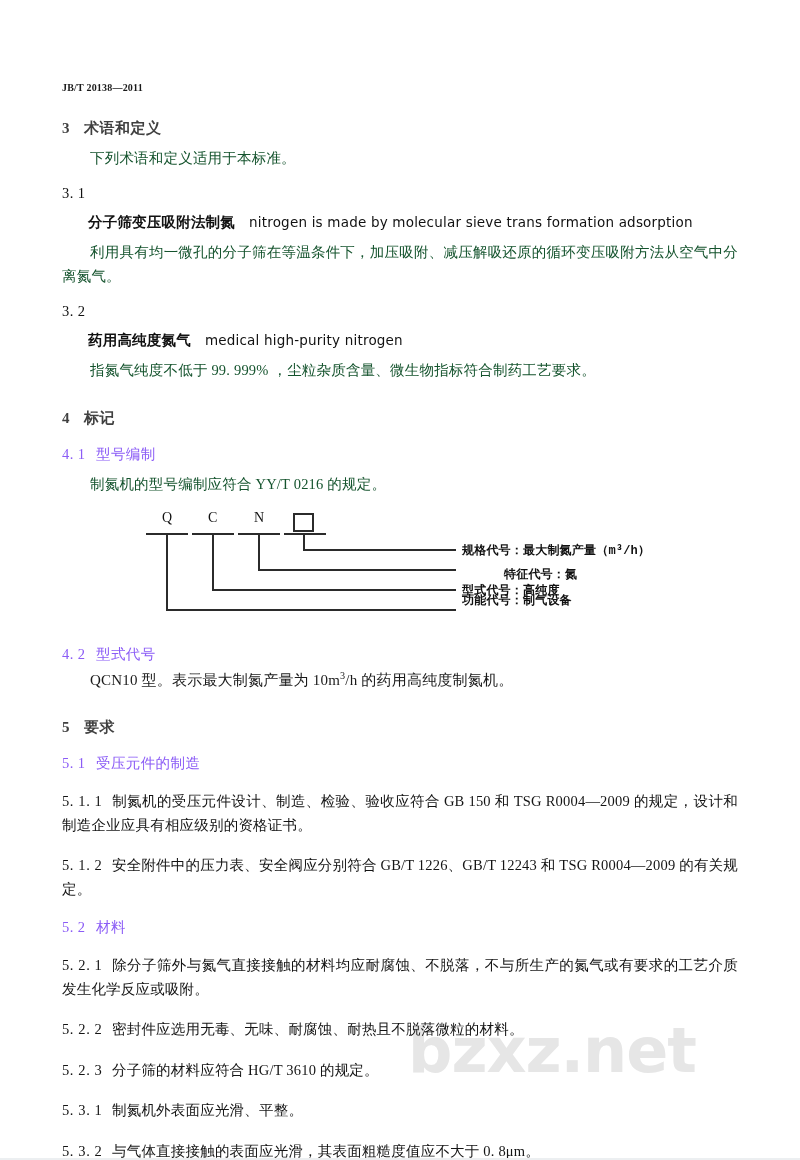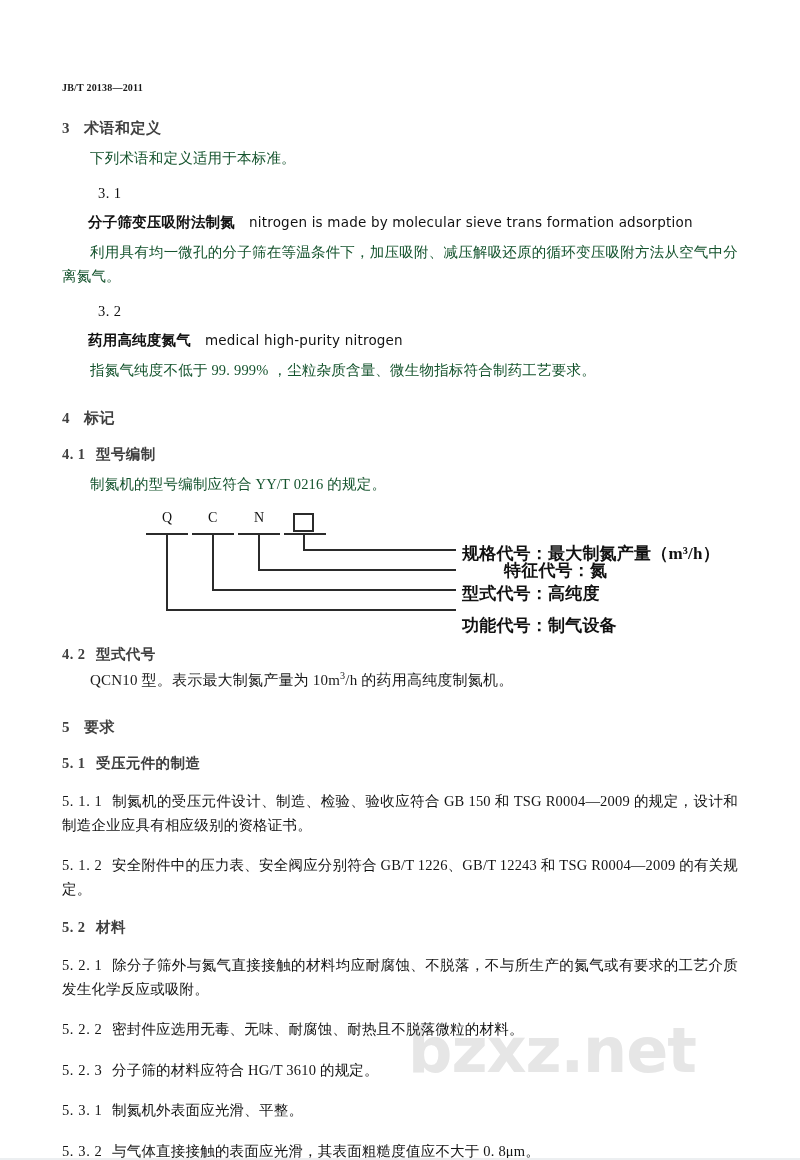--- a/index.html
+++ b/index.html
@@ -59,33 +59,32 @@
     font-size: 15px;
     font-weight: 700;
     color: #404040;
     margin-top: 26px;
     letter-spacing: 0.5px;
   }
   .h1 .num { display: inline-block; min-width: 22px; }
 
   .h2 {
     font-size: 14.5px;
-    font-weight: 700;
-    color: #404040;
+    font-weight: 400;
+    color: #8b5cf6;
     margin-top: 17px;
     letter-spacing: 0.4px;
   }
   .h2 .num { display: inline-block; min-width: 34px; }
 
   .clause-num {
     font-size: 14.5px;
     color: #111;
     margin-top: 15px;
     letter-spacing: 0.4px;
-    margin-left: 36px;
   }
 
   .term-line {
     font-size: 14.5px;
     color: #111;
     margin-top: 11px;
     padding-left: 26px;
     letter-spacing: 0.2px;
   }
   .term-cn { font-weight: 700; margin-top: 32px; }
@@ -139,26 +138,26 @@
     height: 116px;
     margin-top: 16px;
   }
   #diagram {
     position: absolute;
     left: 80px;
     top: 0;
   }
   .dlabel {
     position: absolute;
-    font-size: 17px;
+    font-size: 12px;
     font-weight: 700;
     color: #111;
     white-space: nowrap;
     letter-spacing: 0.2px;
-    font-family: Liberation Serif, serif;
+    font-family: Liberation Mono, monospace;
   }
   .dletter {
     position: absolute;
     font-family: "Liberation Serif", "DejaVu Serif", serif;
     font-size: 14px;
     font-weight: 400;
     color: #111;
   }
 </style>
 </head>
@@ -225,23 +224,23 @@
           <line x1="300" y1="78" x2="314" y2="78"></line>
           <line x1="300" y1="98" x2="314" y2="98"></line>
         </g>
       </svg>
 
       <span class="dletter" style="left:100px; top:-2px;">Q</span>
       <span class="dletter" style="left:146px; top:-2px;">C</span>
       <span class="dletter" style="left:192px; top:-2px;">N</span>
 
       <span class="dlabel" style="left:400px; top:30px;">规格代号：最大制氮产量（m³/h）</span>
-      <span class="dlabel" style="left:400px; top:47px;padding-left:42px;">特征代号：氮</span>
+      <span class="dlabel" style="left:400px; top:54px;padding-left:42px;">特征代号：氮</span>
       <span class="dlabel" style="left:400px; top:70px;">型式代号：高纯度</span>
-      <span class="dlabel" style="left:400px; top:102px;">功能代号：制气设备</span>
+      <span class="dlabel" style="left:400px; top:80px;">功能代号：制气设备</span>
     </div>
 
     <div class="h2">
       <span class="num">4. 2</span><span>型式代号</span>
     </div>
     <div class="example">
       <span>QCN10 型。表示最大制氮产量为 10m</span><sup>3</sup><span>/h 的药用高纯度制氮机。</span>
     </div>
 
     <div class="h1">

